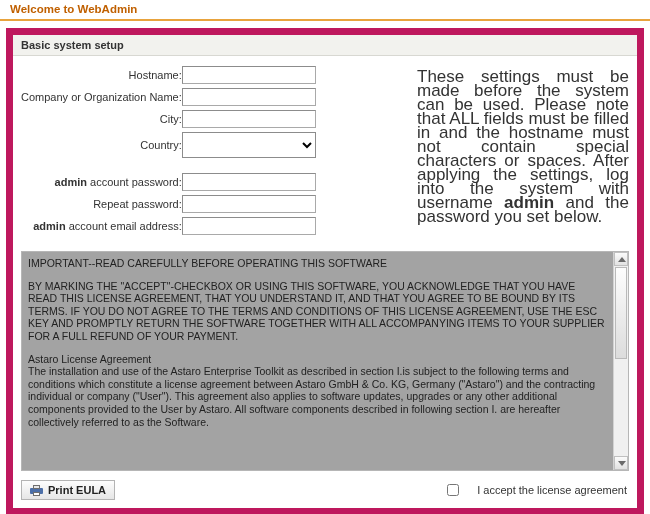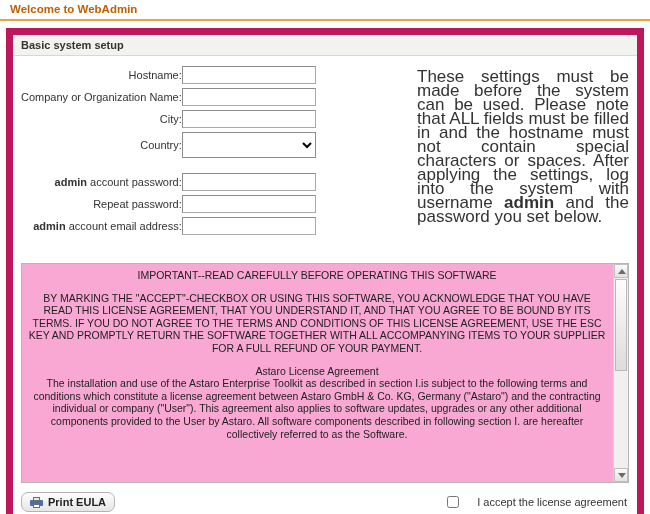--- a/index.html
+++ b/index.html
@@ -118,27 +118,26 @@
     width: 134px;
     height: 18px;
     font-family: "Liberation Sans", sans-serif;
     font-size: 11px;
     border: 1px solid #8c8c8c;
     background: #ffffff;
     padding: 12px 1px;
   }
   
   .eula-outer {
-    margin-top: 24px;
+    margin-top: 12px;
     border: 1px solid #b6b6b6;
-    background: #f9a8d4;
+    background: #a3a3a3;
     height: 218px;
     position: relative;
     overflow: hidden;
-    text-align: center;
   }
   .eula-text {
     position: absolute;
     top: 0; left: 0; right: 16px; bottom: 0;
     padding: 5px 6px 6px 6px;
     overflow: hidden;
     font-size: 10.5px;
     line-height: 12.6px;
     color: #222;
   }
@@ -204,21 +203,21 @@
     justify-content: space-between;
   }
   .btn {
     display: inline-flex;
     align-items: center;
     gap: 5px;
     height: 20px;
     padding: 0 8px;
     background: linear-gradient(#fdfdfd, #e6e6e6);
     border: 1px solid #b4b4b4;
-    border-radius: 7px;
+    border-radius: 0;
     font-size: 11px;
     font-weight: bold;
     color: #222;
     cursor: pointer;
     box-sizing: border-box;
   }
   .printer-icon {
     position: relative;
     width: 13px;
     height: 11px;

